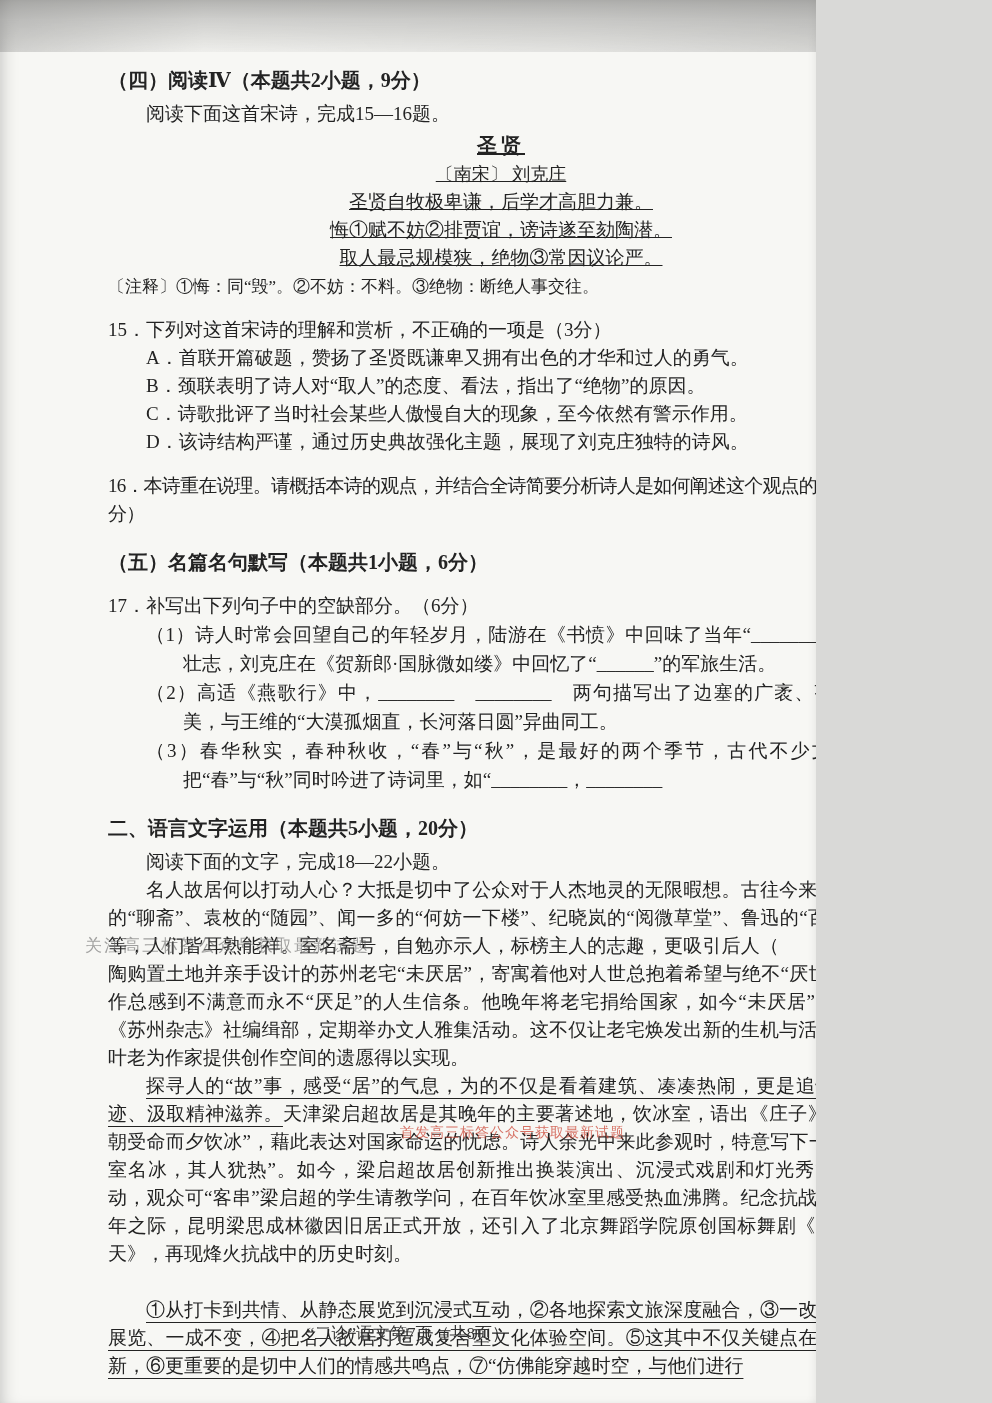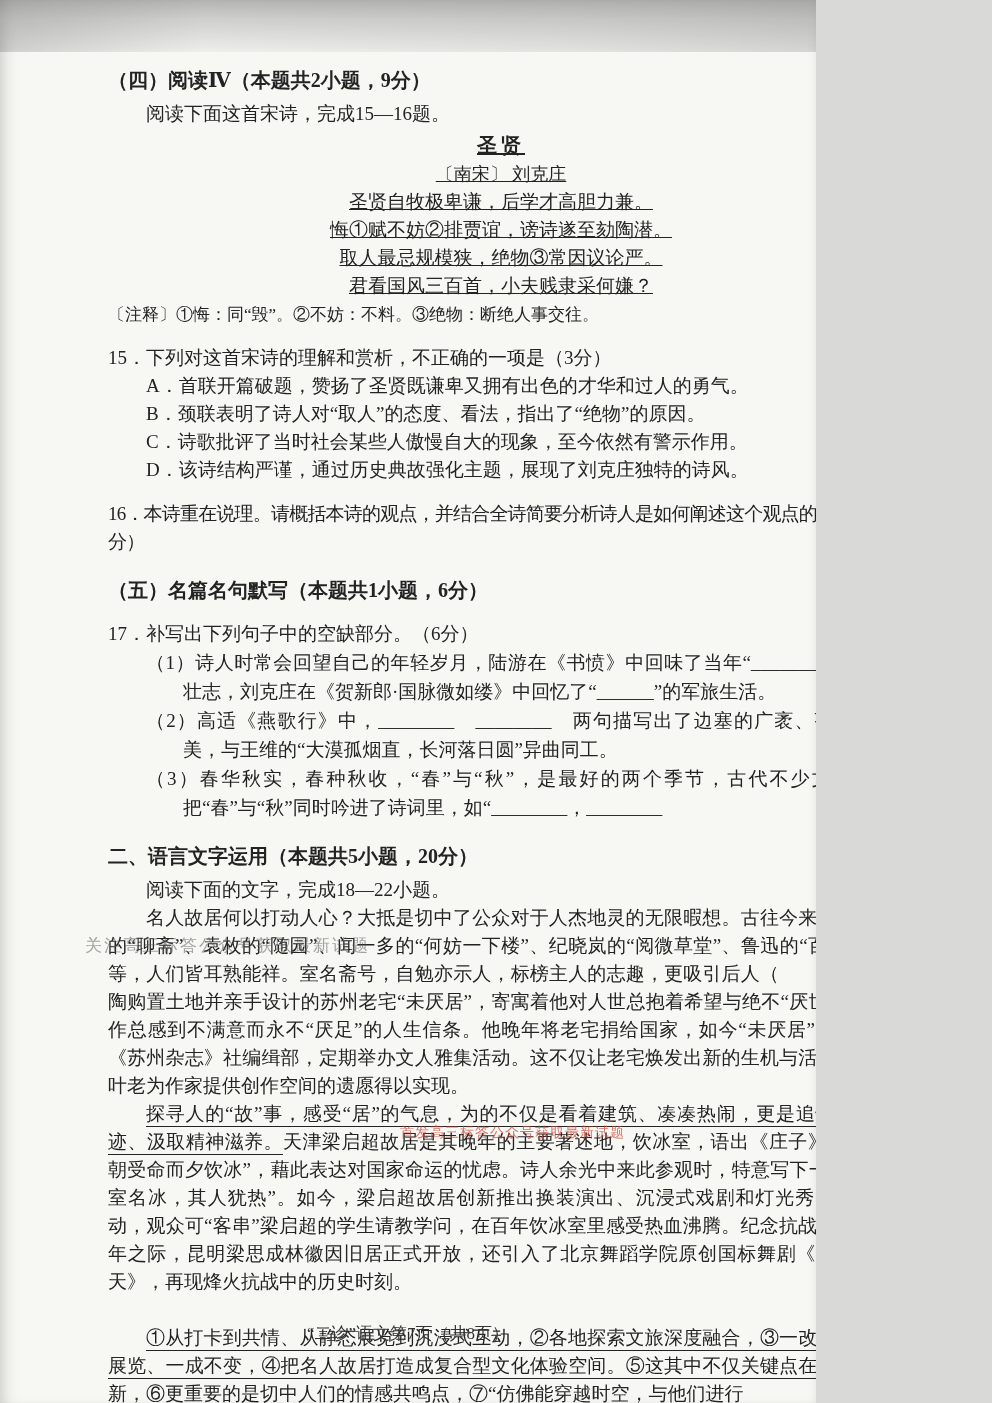--- a/index.html
+++ b/index.html
@@ -62,21 +62,20 @@
 
     <h3 class="sec-h">（四）阅读Ⅳ（本题共2小题，9分）</h3>
     <p class="indent">阅读下面这首宋诗，完成15—16题。</p>
 
     <div class="poem">
       <div class="poem-title">圣贤</div>
       <div class="poem-author">〔南宋〕 刘克庄</div>
       <div class="poem-line">圣贤自牧极卑谦，后学才高胆力兼。</div>
       <div class="poem-line">悔①赋不妨②排贾谊，谤诗遂至劾陶潜。</div>
       <div class="poem-line">取人最忌规模狭，绝物③常因议论严。</div>
-      <div class="poem-line">君看国风三百首，小夫贱隶采何嫌？</div>
     </div>
     <p class="notes">〔注释〕①悔：同“毁”。②不妨：不料。③绝物：断绝人事交往。</p>
 
     <p class="stem">15．下列对这首宋诗的理解和赏析，不正确的一项是（3分）</p>
     <p class="option">A．首联开篇破题，赞扬了圣贤既谦卑又拥有出色的才华和过人的勇气。</p>
     <p class="option">B．颈联表明了诗人对“取人”的态度、看法，指出了“绝物”的原因。</p>
     <p class="option">C．诗歌批评了当时社会某些人傲慢自大的现象，至今依然有警示作用。</p>
     <p class="option">D．该诗结构严谨，通过历史典故强化主题，展现了刘克庄独特的诗风。</p>
     <p class="stem tight">16．本诗重在说理。请概括本诗的观点，并结合全诗简要分析诗人是如何阐述这个观点的。（6分）</p>
 

